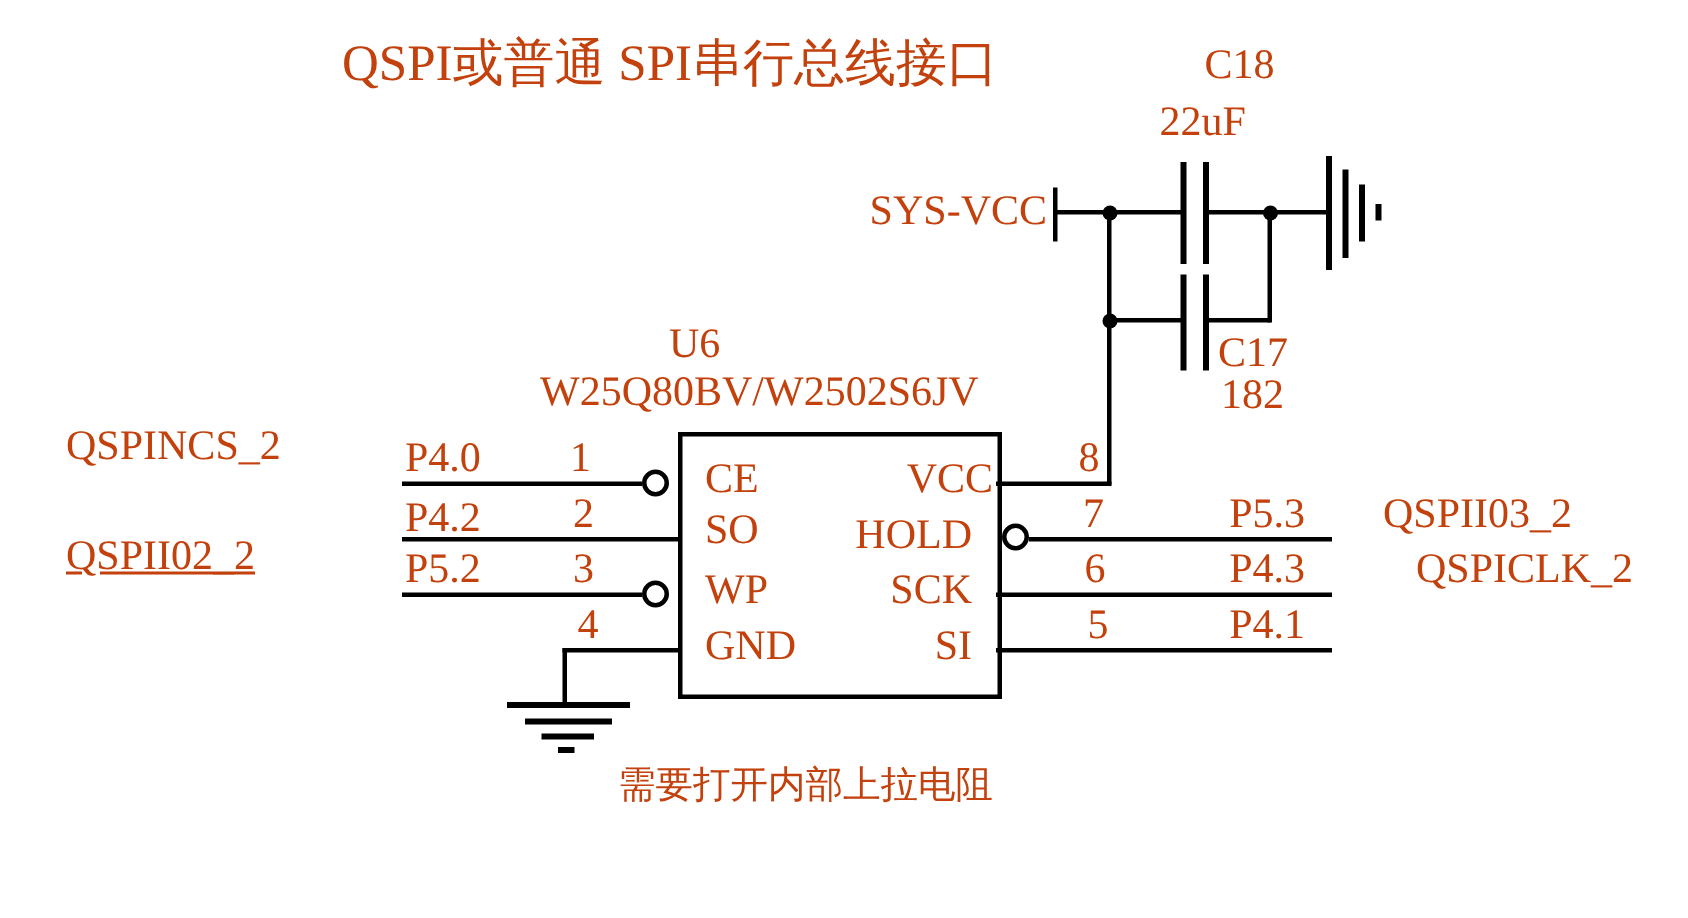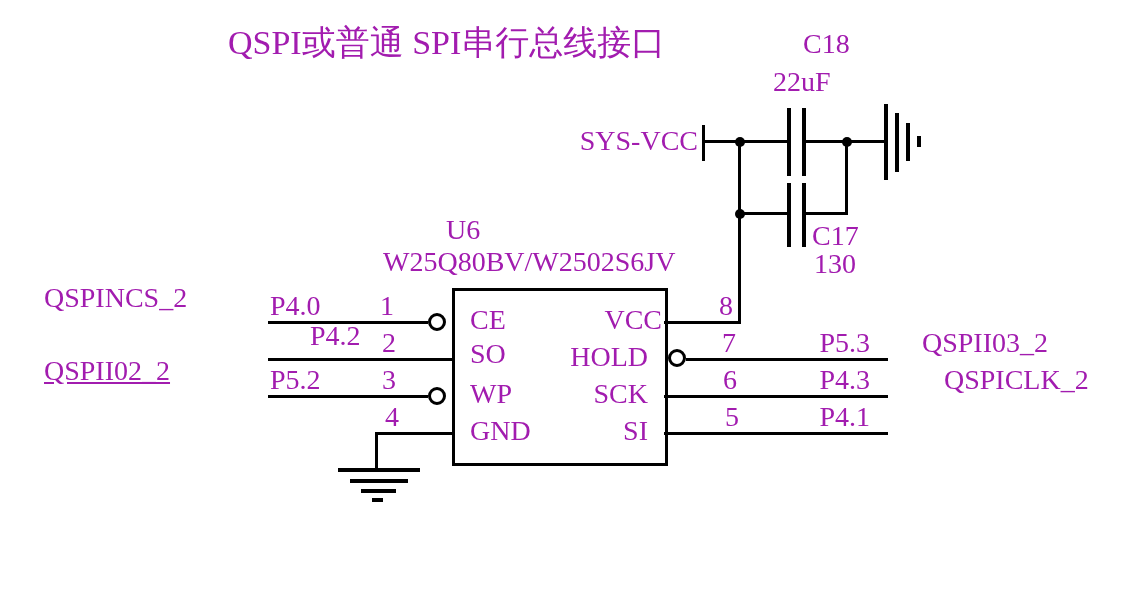--- a/index.html
+++ b/index.html
@@ -1,19 +1,19 @@
 <!DOCTYPE html>
 <html><head>
 <meta charset="utf-8">
 <style>
   html,body{margin:0;padding:0;}
   body{width:1125px;height:612px;background:#ffffff;overflow:hidden;}
   .canvas{position:relative;width:1125px;height:612px;background:#ffffff;
           font-family:"Liberation Serif","DejaVu Serif",serif;color:#000;}
-  .t{position:absolute;white-space:nowrap;line-height:1;color:#a21caf;}
+  .t{position:absolute;white-space:nowrap;line-height:1;color:#c2410c;}
   .f34{font-size:34px;}
   .f28{font-size:28px;}
   .f25{font-size:25px;}
   .wh{position:absolute;height:3px;background:#000;}
   .wv{position:absolute;width:3px;background:#000;}
   .dot{position:absolute;width:10px;height:10px;border-radius:50%;background:#000;}
   .bubble{position:absolute;width:12px;height:12px;border:3px solid #000;border-radius:50%;background:#fff;}
   .plate{position:absolute;width:4px;background:#000;}
   .gbar{position:absolute;background:#000;}
   .chip{position:absolute;left:452px;top:288px;width:216px;height:178px;
@@ -44,29 +44,29 @@
   <div class="dot" style="left:735px;top:209px;"></div>
 
   <div class="plate" style="left:787px;top:108px;height:68px;"></div>
   <div class="plate" style="left:802px;top:108px;height:68px;"></div>
   <div class="t f28" style="left:776px;top:30px;margin-left:27px;">C18</div>
   <div class="t f28" style="left:773px;top:68px;">22uF</div>
 
   <div class="plate" style="left:787px;top:183px;height:64px;"></div>
   <div class="plate" style="left:802px;top:183px;height:64px;"></div>
   <div class="t f28" style="left:812px;top:222px;">C17</div>
-  <div class="t f28" style="left:814px;top:250px;">130</div>
+  <div class="t f28" style="left:814px;top:250px;">182</div>
 
   <div class="gbar" style="left:884px;top:104px;width:4px;height:76px;"></div>
   <div class="gbar" style="left:895px;top:113px;width:4px;height:59px;"></div>
   <div class="gbar" style="left:906px;top:123px;width:4px;height:38px;"></div>
   <div class="gbar" style="left:917px;top:136px;width:4px;height:11px;"></div>
 
   <div class="t f28" style="left:446px;top:216px;">U6</div>
-  <div class="t f28" style="left:360px;top:248px;margin-left:23px;">W25Q80BV/W2502S6JV</div>
+  <div class="t f28" style="left:360px;top:248px;">W25Q80BV/W2502S6JV</div>
   <div class="chip"></div>
 
   <div class="t f28" style="left:470px;top:306px;">CE</div>
   <div class="t f28" style="left:470px;top:340px;">SO</div>
   <div class="t f28" style="left:470px;top:380px;">WP</div>
   <div class="t f28" style="left:470px;top:417px;">GND</div>
 
   <div class="t f28 tr" style="left:572px;top:306px;width:90px;">VCC</div>
   <div class="t f28 tr" style="left:558px;top:343px;width:90px;">HOLD</div>
   <div class="t f28 tr" style="left:558px;top:380px;width:90px;font-family:Liberation Serif, serif;">SCK</div>
@@ -95,27 +95,28 @@
   <div class="t f28" style="left:382px;top:329px;">2</div>
   <div class="t f28" style="left:382px;top:366px;">3</div>
   <div class="t f28" style="left:385px;top:403px;">4</div>
 
   <div class="t f28" style="left:719px;top:292px;">8</div>
   <div class="t f28" style="left:722px;top:329px;">7</div>
   <div class="t f28" style="left:723px;top:366px;">6</div>
   <div class="t f28" style="left:725px;top:403px;">5</div>
 
   <div class="t f28" style="left:270px;top:292px;">P4.0</div>
-  <div class="t f28" style="left:270px;top:322px;margin-left:40px;">P4.2</div>
+  <div class="t f28" style="left:270px;top:332px;">P4.2</div>
   <div class="t f28" style="left:270px;top:366px;">P5.2</div>
 
   <div class="t f28 tr" style="left:788px;top:329px;width:82px;">P5.3</div>
   <div class="t f28 tr" style="left:788px;top:366px;width:82px;">P4.3</div>
   <div class="t f28 tr" style="left:788px;top:403px;width:82px;">P4.1</div>
 
   <div class="t f28" style="left:44px;top:284px;">QSPINCS_2</div>
   <div class="t f28" style="left:44px;top:357px;text-decoration:underline;">QSPII02_2</div>
 
   <div class="t f28" style="left:922px;top:329px;">QSPII03_2</div>
   <div class="t f28" style="left:922px;top:366px;margin-left:22px;">QSPICLK_2</div>
 
+  <div class="t f25" style="left:412px;top:511px;">需要打开内部上拉电阻</div>
 
 </div>
 
 </body></html>

